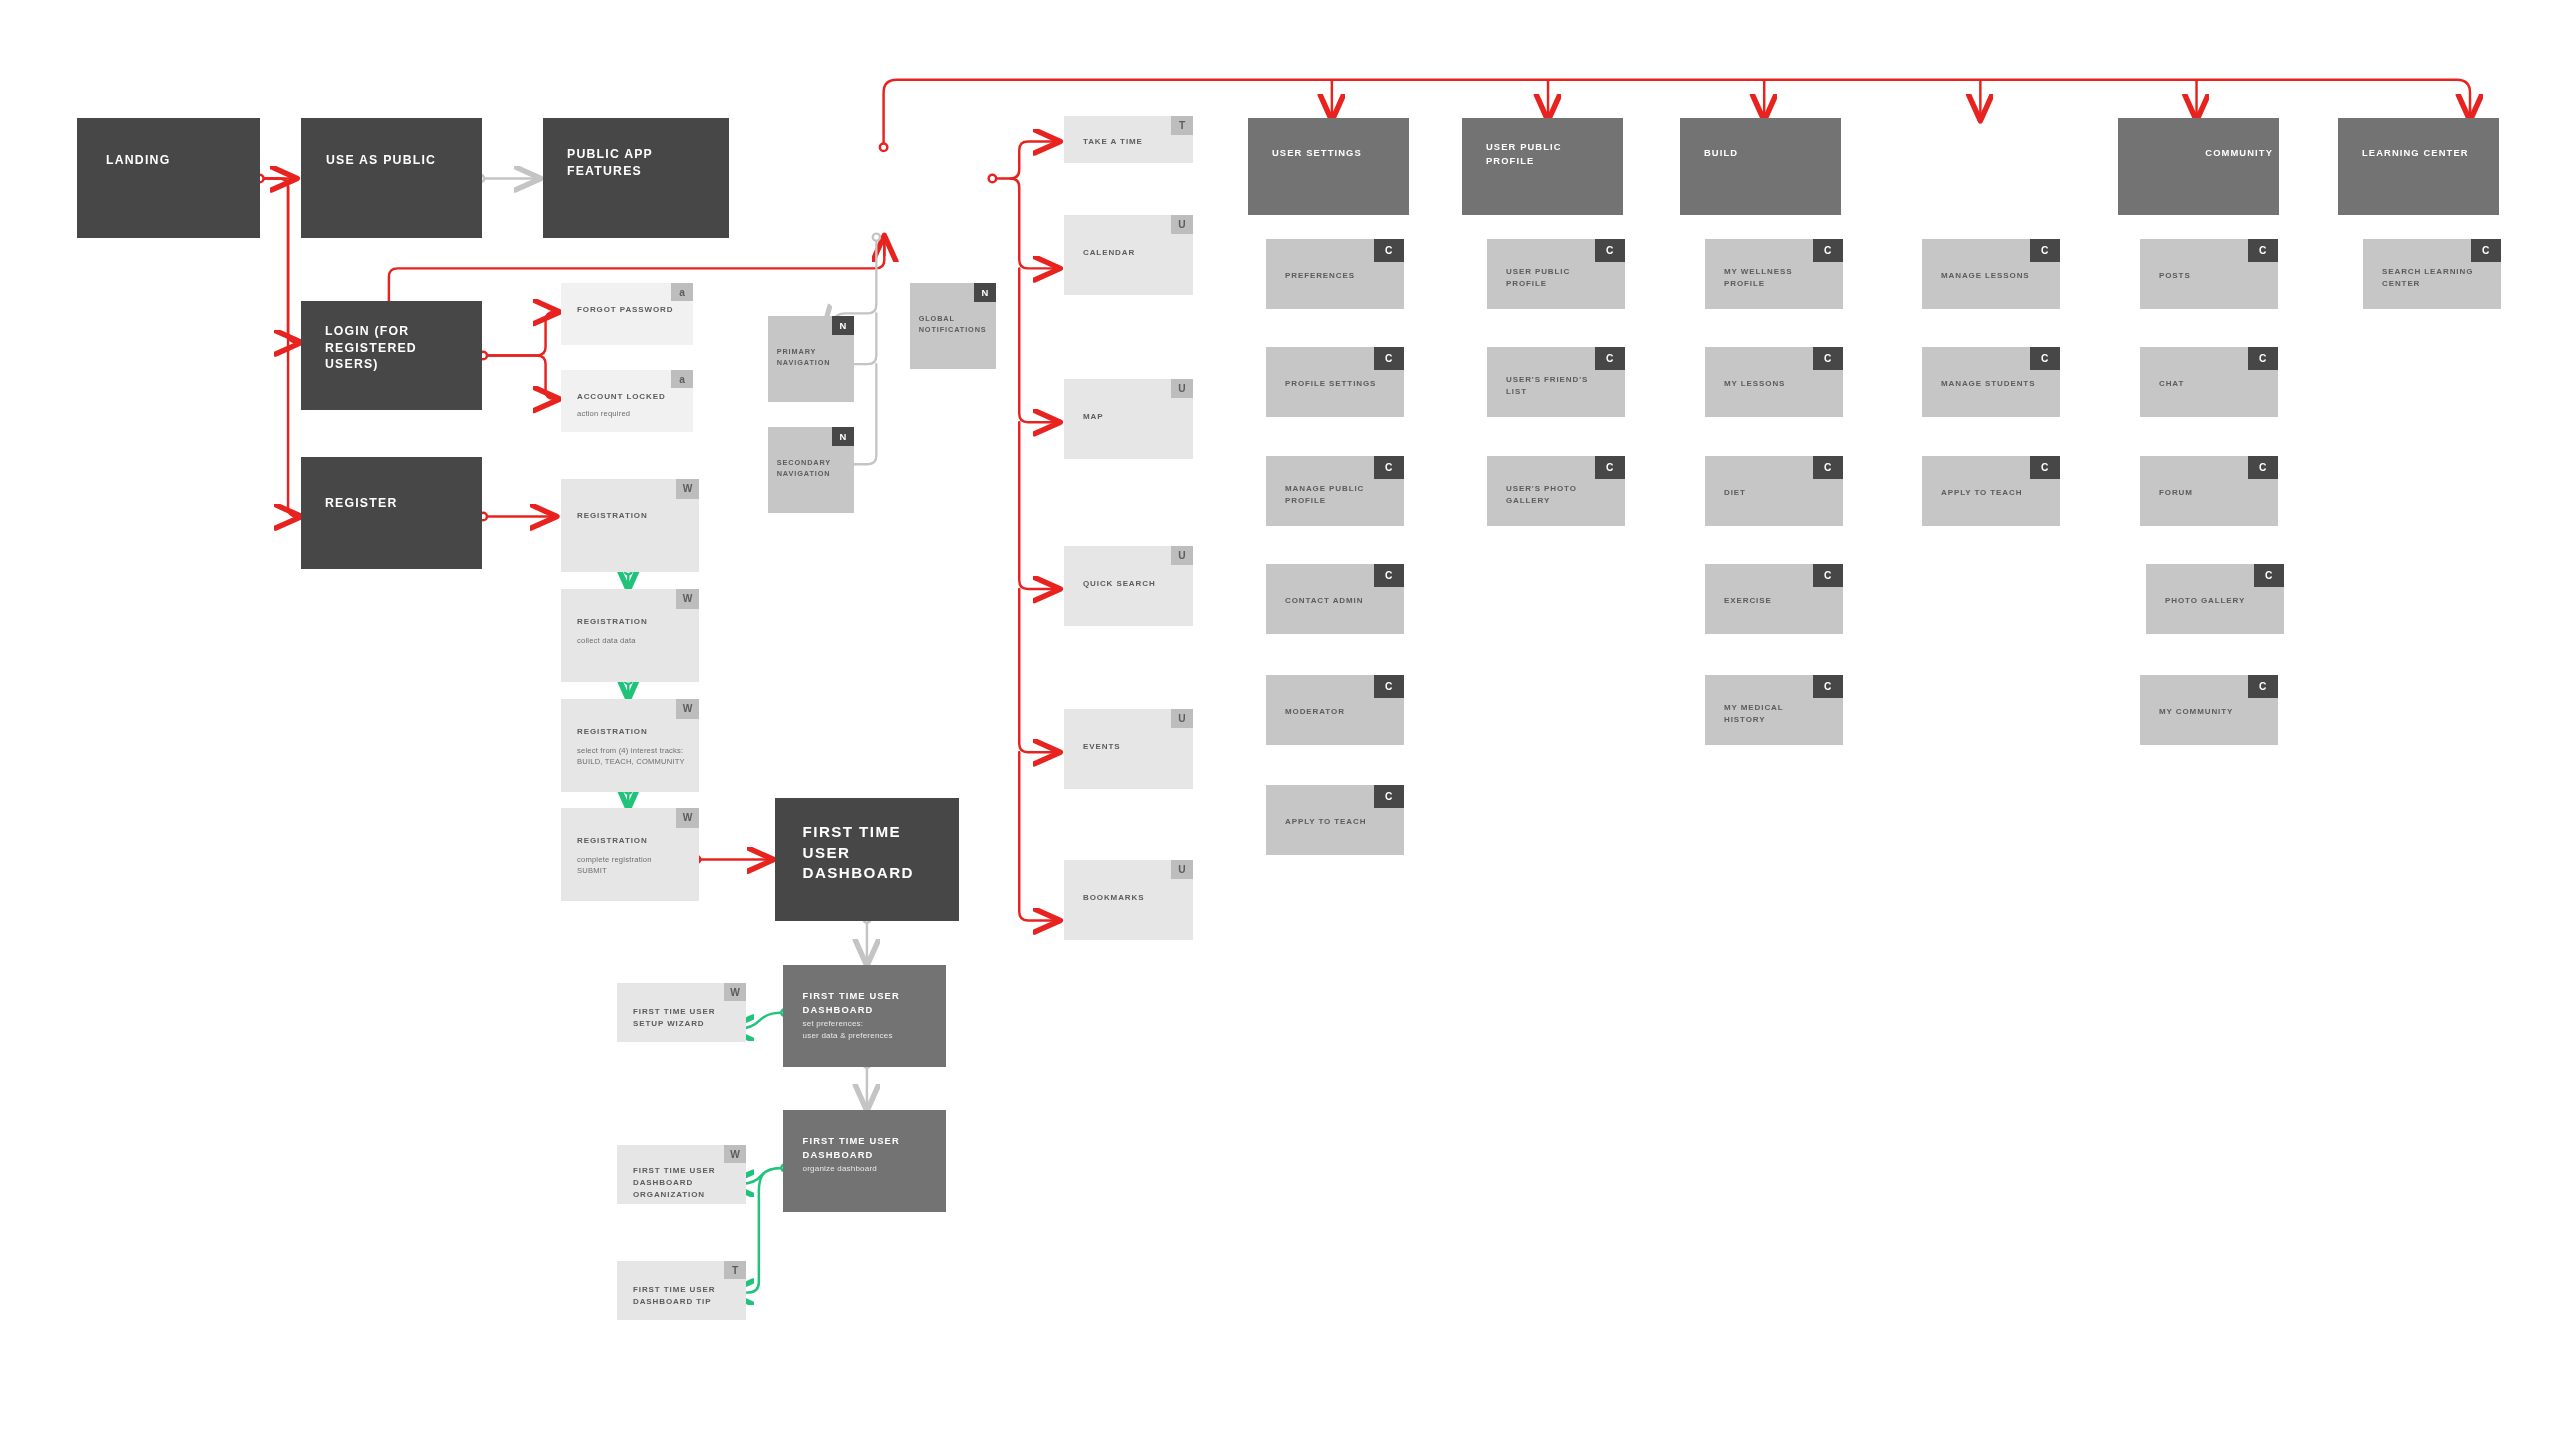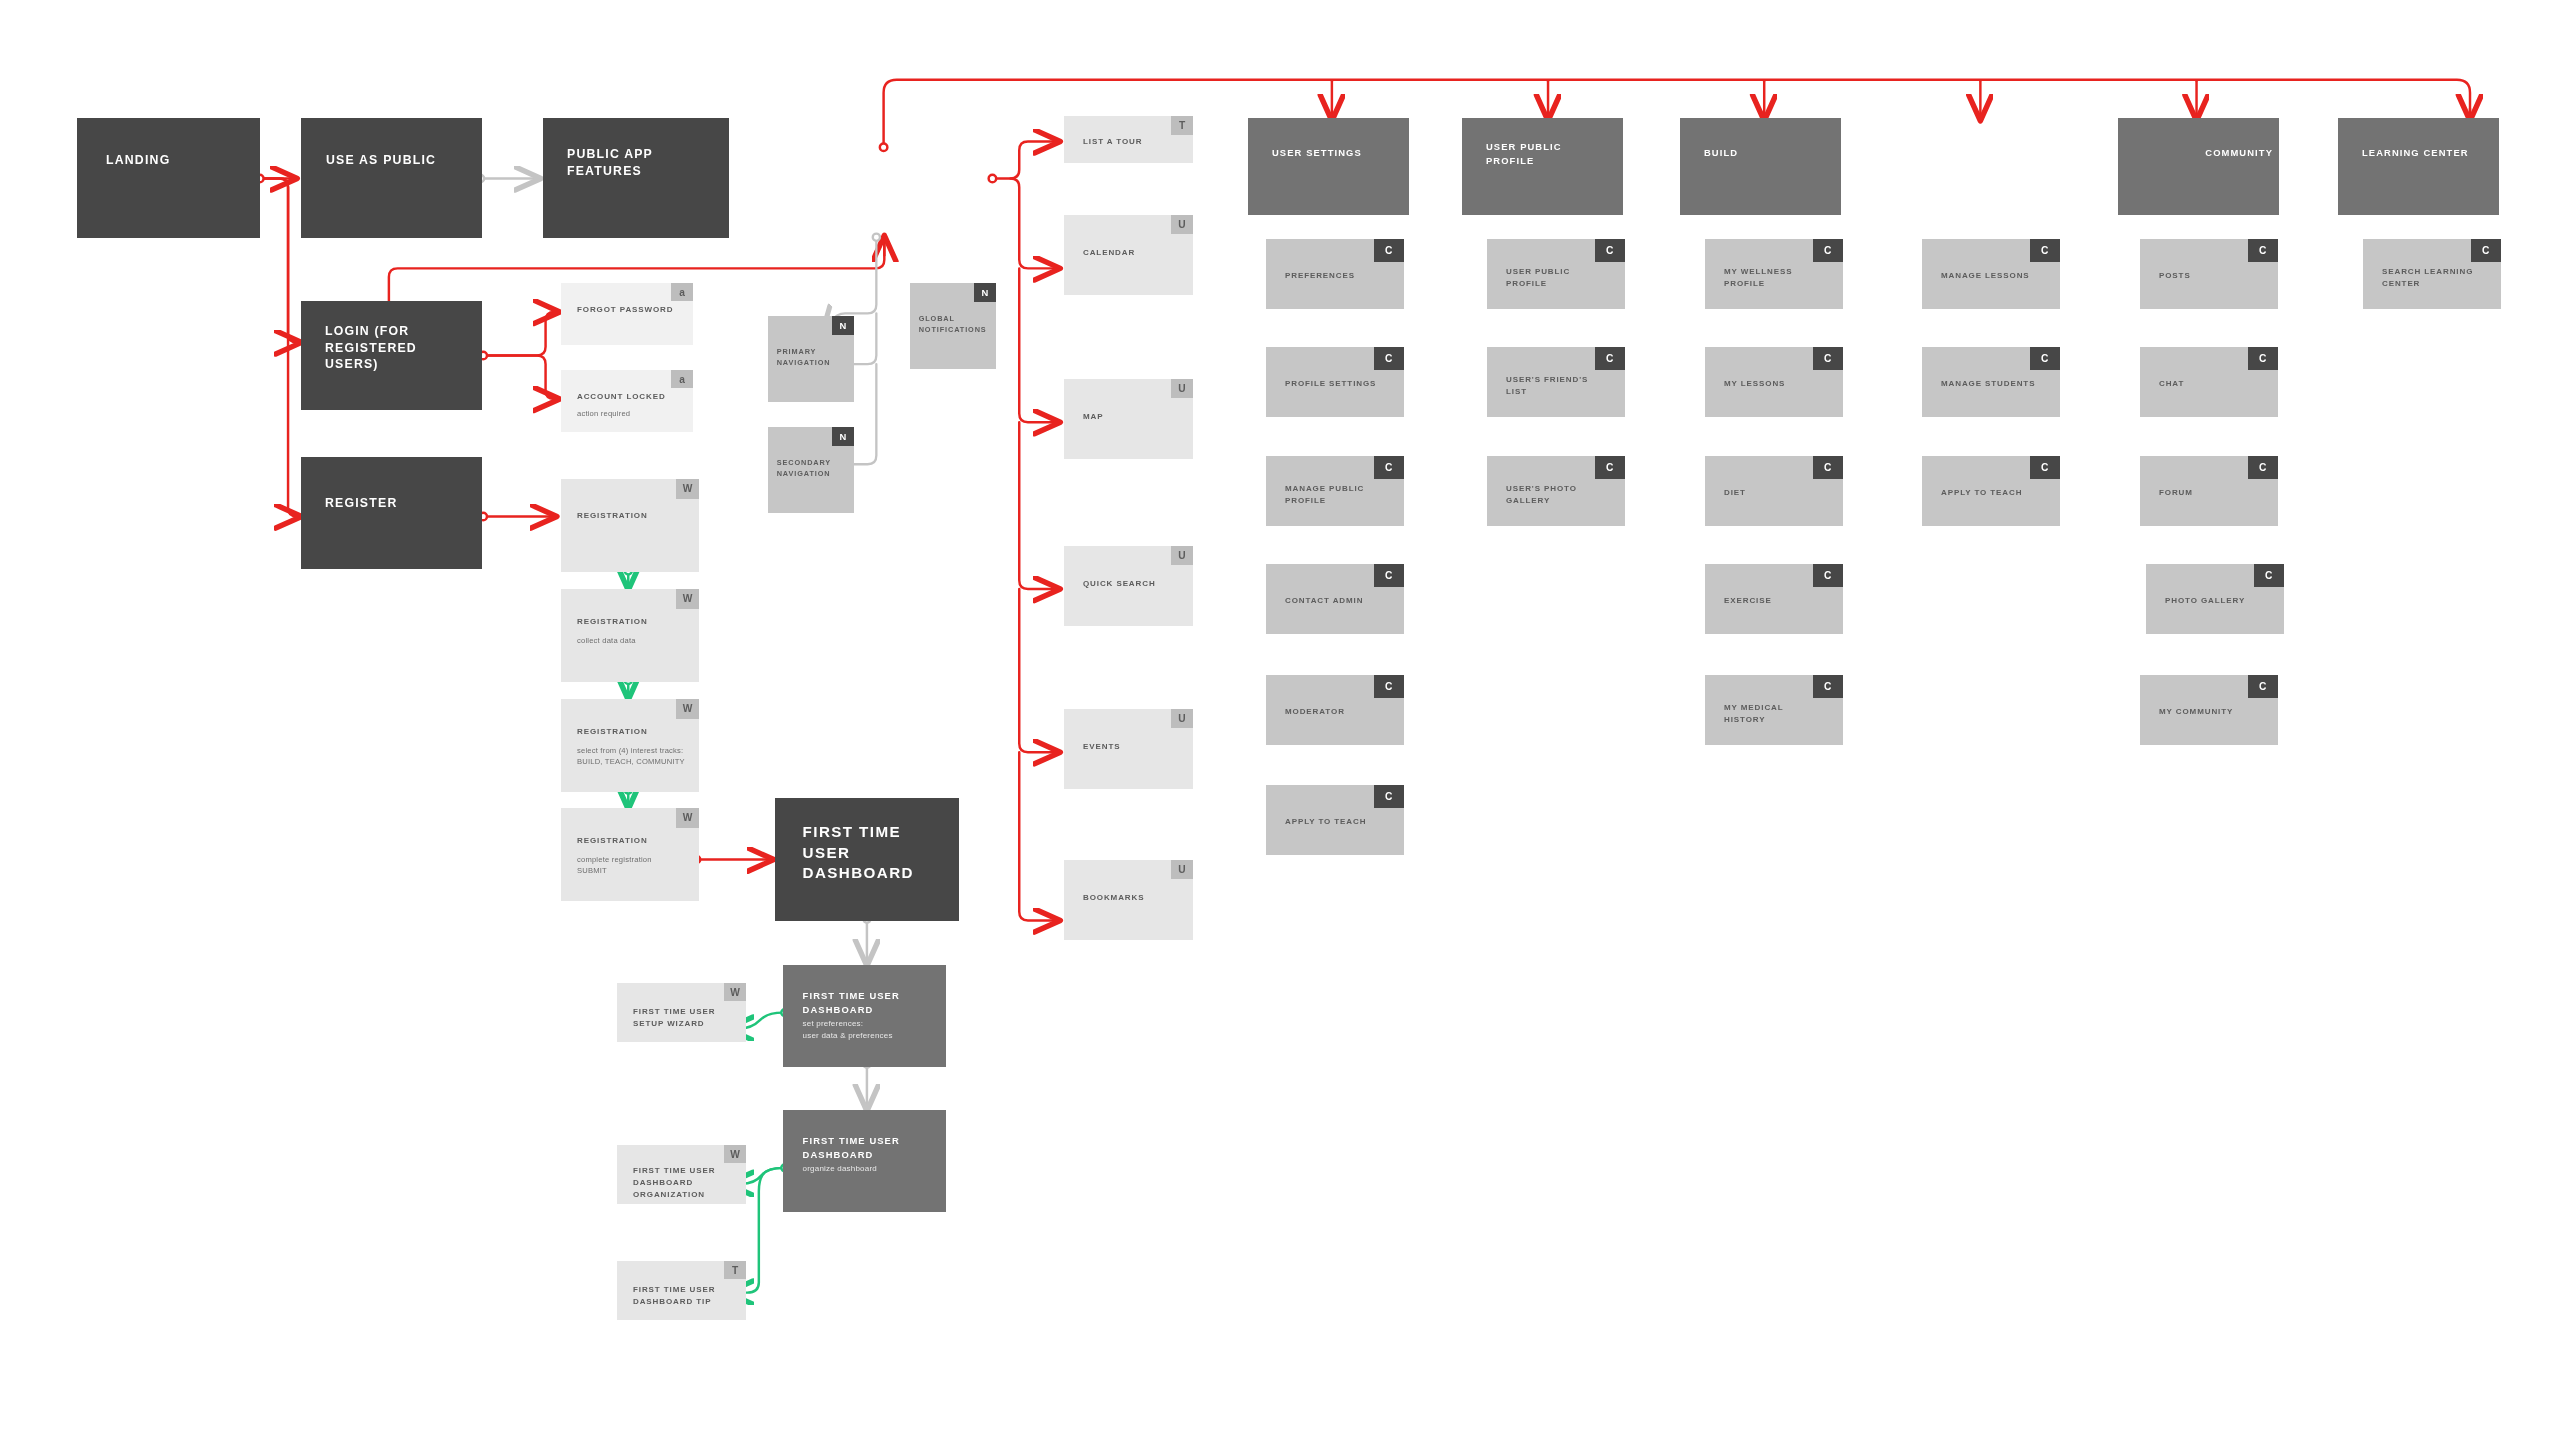--- a/index.html
+++ b/index.html
@@ -237,21 +237,21 @@
     <div class="t" style="left:8.7px;top:31px;width:73px;font-size:7.3px;">SECONDARY NAVIGATION</div>
   </div>
 
   <div class="node n-card" style="left:910px;top:283px;width:86px;height:86px;">
     <div class="badge dk" style="width:22px;height:19px;font-size:9.4px;">N</div>
     <div class="t" style="left:8.7px;top:31px;width:76px;font-size:7.3px;">GLOBAL NOTIFICATIONS</div>
   </div>
 
   <div class="node n-pale" style="left:1064px;top:116px;width:129px;height:47px;">
     <div class="badge lt" style="width:22px;height:19px;">T</div>
-    <div class="t" style="left:19px;top:19.6px;width:109px;">LIST A TOUR</div>
+    <div class="t" style="left:19px;top:19.6px;width:109px;">TAKE A TIME</div>
   </div>
 
   <div class="node n-pale" style="left:1064px;top:215px;width:129px;height:80px;">
     <div class="badge lt" style="width:22px;height:19px;">U</div>
     <div class="t" style="left:19px;top:32px;width:109px;">CALENDAR</div>
   </div>
 
   <div class="node n-pale" style="left:1064px;top:379px;width:129px;height:80px;">
     <div class="badge lt" style="width:22px;height:19px;">U</div>
     <div class="t" style="left:19px;top:32px;width:109px;">MAP</div>

